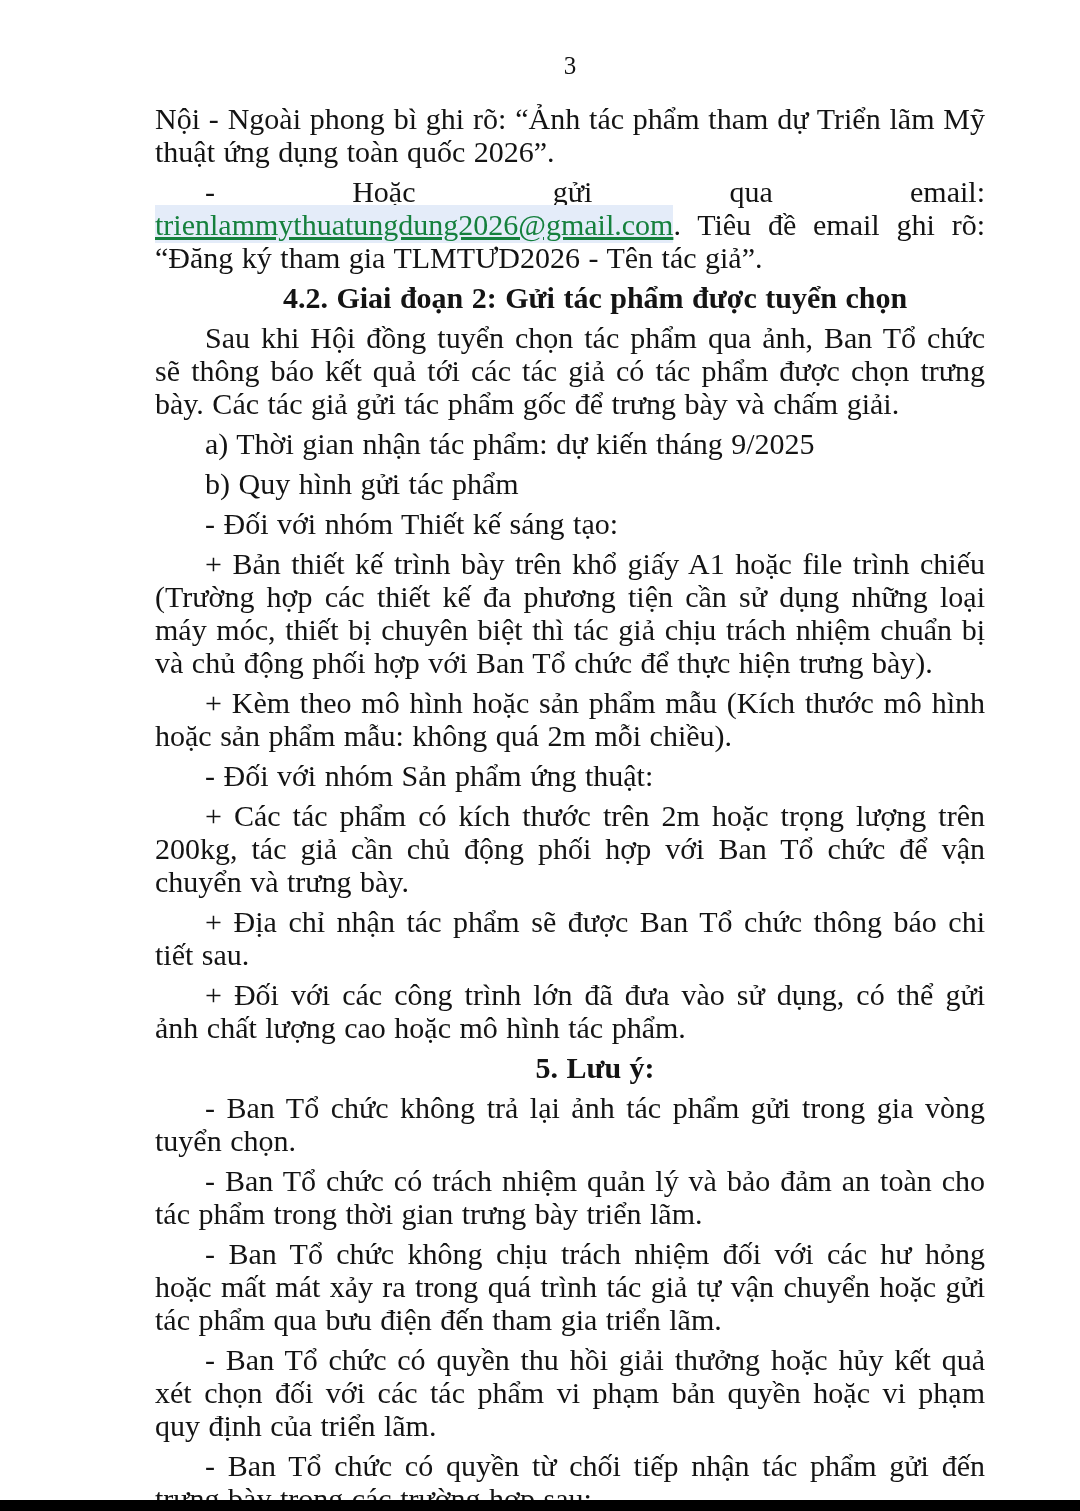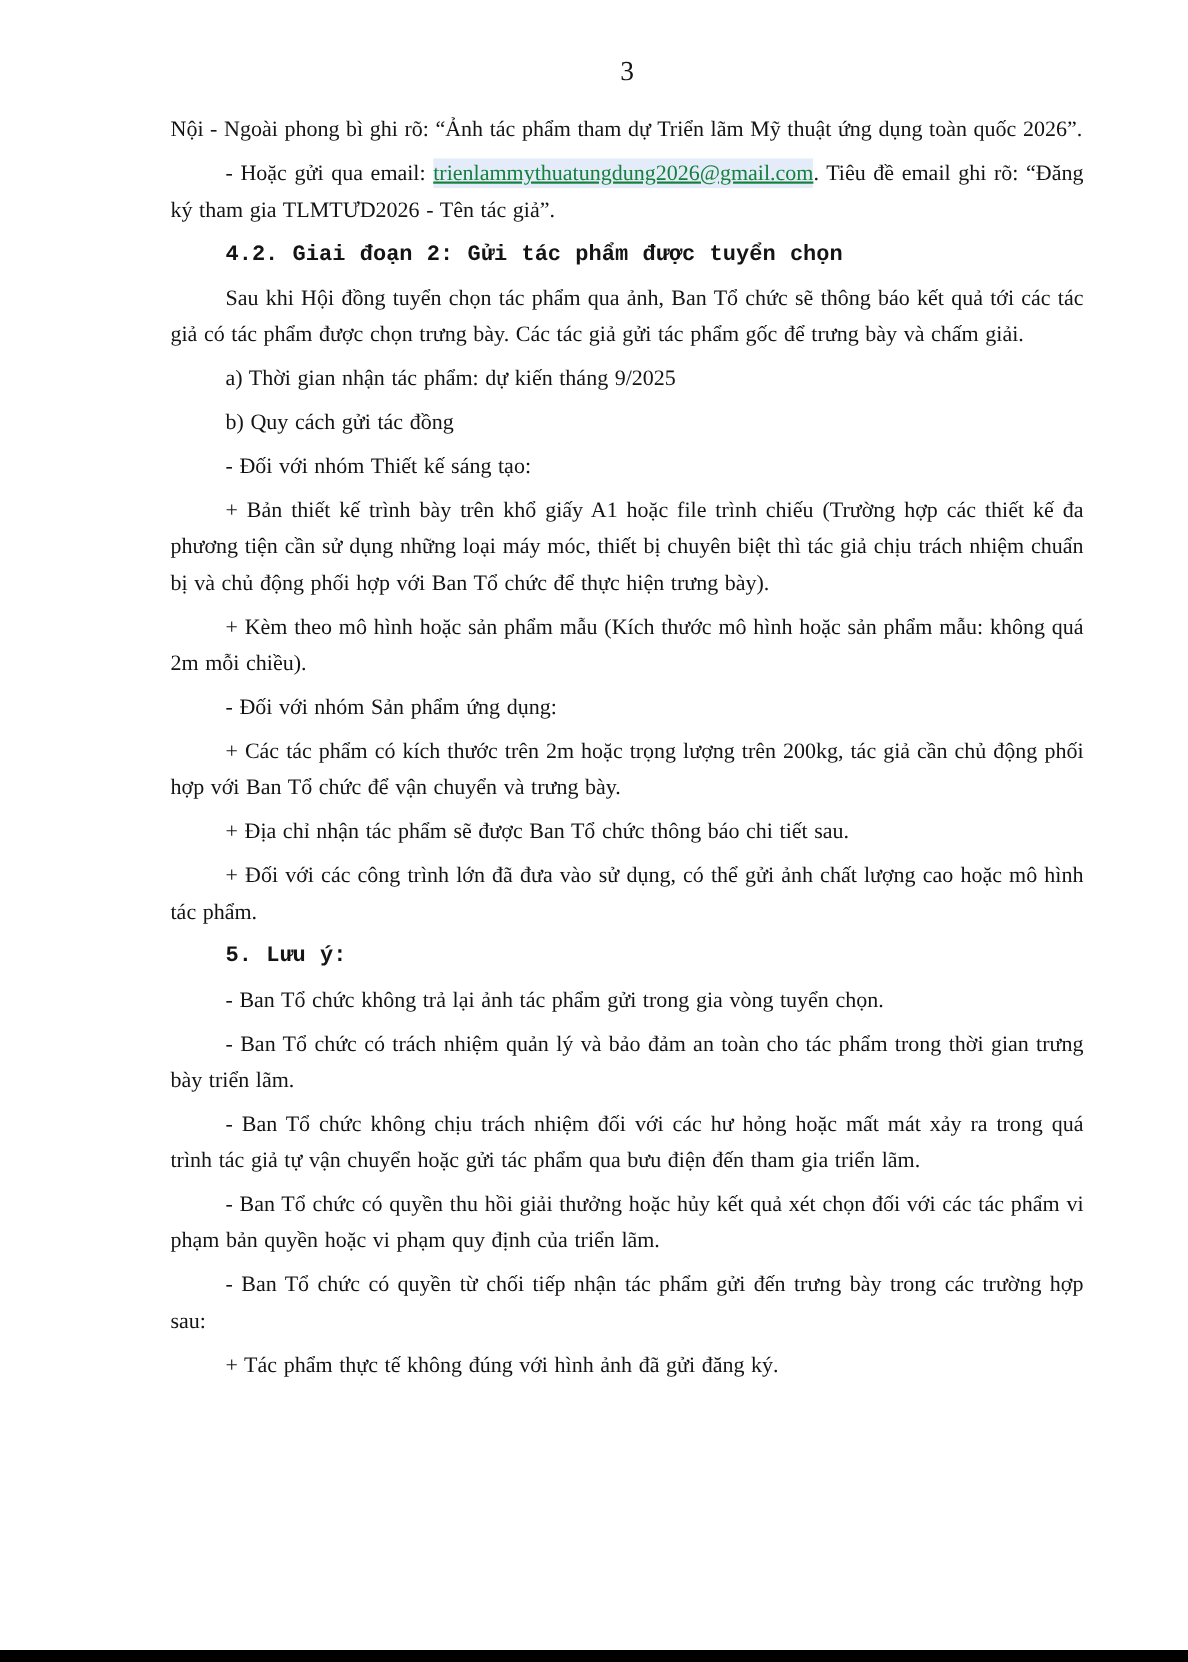--- a/index.html
+++ b/index.html
@@ -27,31 +27,30 @@
     line-height: 28px;
   }
   .content {
     position: absolute;
     left: 155px;
     top: 102px;
     width: 830px;
   }
   p.para {
     margin: 0 0 7px 0;
-    font-size: 20px;
+    font-size: 30px;
     line-height: 33px;
     text-align: justify;
     text-indent: 50px;
     word-spacing: 1px;
   }
   p.para.noindent { text-indent: 0; }
   p.para.heading {
     font-weight: bold;
-    text-align: left;
-    font-family: Liberation Mono, monospace;
+    text-align: center;
   }
   a.email-link {
     color: #15803d;
     text-decoration: underline;
     background: #e4ecf9;
     box-shadow: 0 -3px 0 #e4ecf9, 0 2px 0 #e4ecf9;
     cursor: pointer;
   }
   .bottom-bar {
     position: absolute;
@@ -67,25 +66,25 @@
 
 <div class="page">
   <div class="page-number">3</div>
 
   <div class="content">
       <p class="para noindent">Nội - Ngoài phong bì ghi rõ: “Ảnh tác phẩm tham dự Triển lãm Mỹ thuật ứng dụng toàn quốc 2026”.</p>
       <p class="para">- Hoặc gửi qua email: <a class="email-link" href="#">trienlammythuatungdung2026@gmail.com</a>. Tiêu đề email ghi rõ: “Đăng ký tham gia TLMTƯD2026 - Tên tác giả”.</p>
       <p class="para heading">4.2. Giai đoạn 2: Gửi tác phẩm được tuyển chọn</p>
       <p class="para">Sau khi Hội đồng tuyển chọn tác phẩm qua ảnh, Ban Tổ chức sẽ thông báo kết quả tới các tác giả có tác phẩm được chọn trưng bày. Các tác giả gửi tác phẩm gốc để trưng bày và chấm giải.</p>
       <p class="para">a) Thời gian nhận tác phẩm: dự kiến tháng 9/2025</p>
-      <p class="para">b) Quy cách gửi tác đồng</p>
+      <p class="para">b) Quy hình gửi tác phẩm</p>
       <p class="para">- Đối với nhóm Thiết kế sáng tạo:</p>
       <p class="para">+ Bản thiết kế trình bày trên khổ giấy A1 hoặc file trình chiếu (Trường hợp các thiết kế đa phương tiện cần sử dụng những loại máy móc, thiết bị chuyên biệt thì tác giả chịu trách nhiệm chuẩn bị và chủ động phối hợp với Ban Tổ chức để thực hiện trưng bày).</p>
       <p class="para">+ Kèm theo mô hình hoặc sản phẩm mẫu (Kích thước mô hình hoặc sản phẩm mẫu: không quá 2m mỗi chiều).</p>
-      <p class="para">- Đối với nhóm Sản phẩm ứng dụng:</p>
+      <p class="para">- Đối với nhóm Sản phẩm ứng thuật:</p>
       <p class="para">+ Các tác phẩm có kích thước trên 2m hoặc trọng lượng trên 200kg, tác giả cần chủ động phối hợp với Ban Tổ chức để vận chuyển và trưng bày.</p>
       <p class="para">+ Địa chỉ nhận tác phẩm sẽ được Ban Tổ chức thông báo chi tiết sau.</p>
       <p class="para">+ Đối với các công trình lớn đã đưa vào sử dụng, có thể gửi ảnh chất lượng cao hoặc mô hình tác phẩm.</p>
       <p class="para heading">5. Lưu ý:</p>
       <p class="para">- Ban Tổ chức không trả lại ảnh tác phẩm gửi trong gia vòng tuyển chọn.</p>
       <p class="para">- Ban Tổ chức có trách nhiệm quản lý và bảo đảm an toàn cho tác phẩm trong thời gian trưng bày triển lãm.</p>
       <p class="para">- Ban Tổ chức không chịu trách nhiệm đối với các hư hỏng hoặc mất mát xảy ra trong quá trình tác giả tự vận chuyển hoặc gửi tác phẩm qua bưu điện đến tham gia triển lãm.</p>
       <p class="para">- Ban Tổ chức có quyền thu hồi giải thưởng hoặc hủy kết quả xét chọn đối với các tác phẩm vi phạm bản quyền hoặc vi phạm quy định của triển lãm.</p>
       <p class="para">- Ban Tổ chức có quyền từ chối tiếp nhận tác phẩm gửi đến trưng bày trong các trường hợp sau:</p>
       <p class="para">+ Tác phẩm thực tế không đúng với hình ảnh đã gửi đăng ký.</p>

